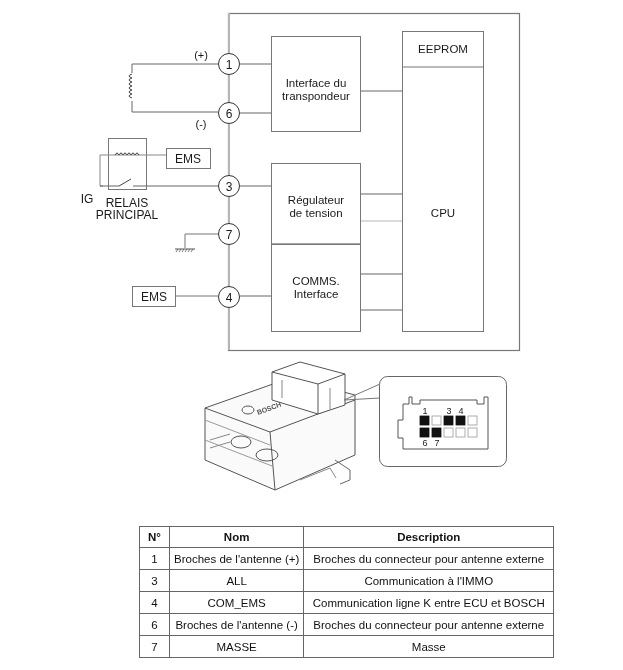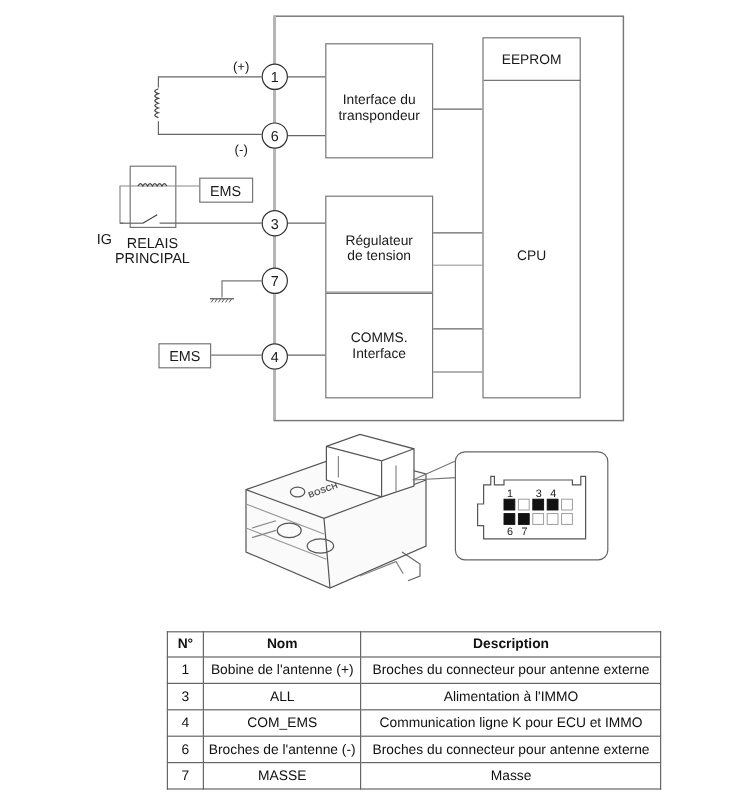--- a/index.html
+++ b/index.html
@@ -162,32 +162,32 @@
   <thead>
     <tr>
       <th>N°</th>
       <th>Nom</th>
       <th>Description</th>
     </tr>
   </thead>
   <tbody>
     <tr>
       <td>1</td>
-      <td>Bobine de l'antenne (+)</td>
+      <td>Broches de l'antenne (+)</td>
       <td>Broches du connecteur pour antenne externe</td>
     </tr>
     <tr>
       <td>3</td>
       <td>ALL</td>
-      <td>Alimentation à l'IMMO</td>
+      <td>Communication à l'IMMO</td>
     </tr>
     <tr>
       <td>4</td>
       <td>COM_EMS</td>
-      <td>Communication ligne K pour ECU et IMMO</td>
+      <td>Communication ligne K entre ECU et BOSCH</td>
     </tr>
     <tr>
       <td>6</td>
       <td>Broches de l'antenne (-)</td>
       <td>Broches du connecteur pour antenne externe</td>
     </tr>
     <tr>
       <td>7</td>
       <td>MASSE</td>
       <td>Masse</td>

